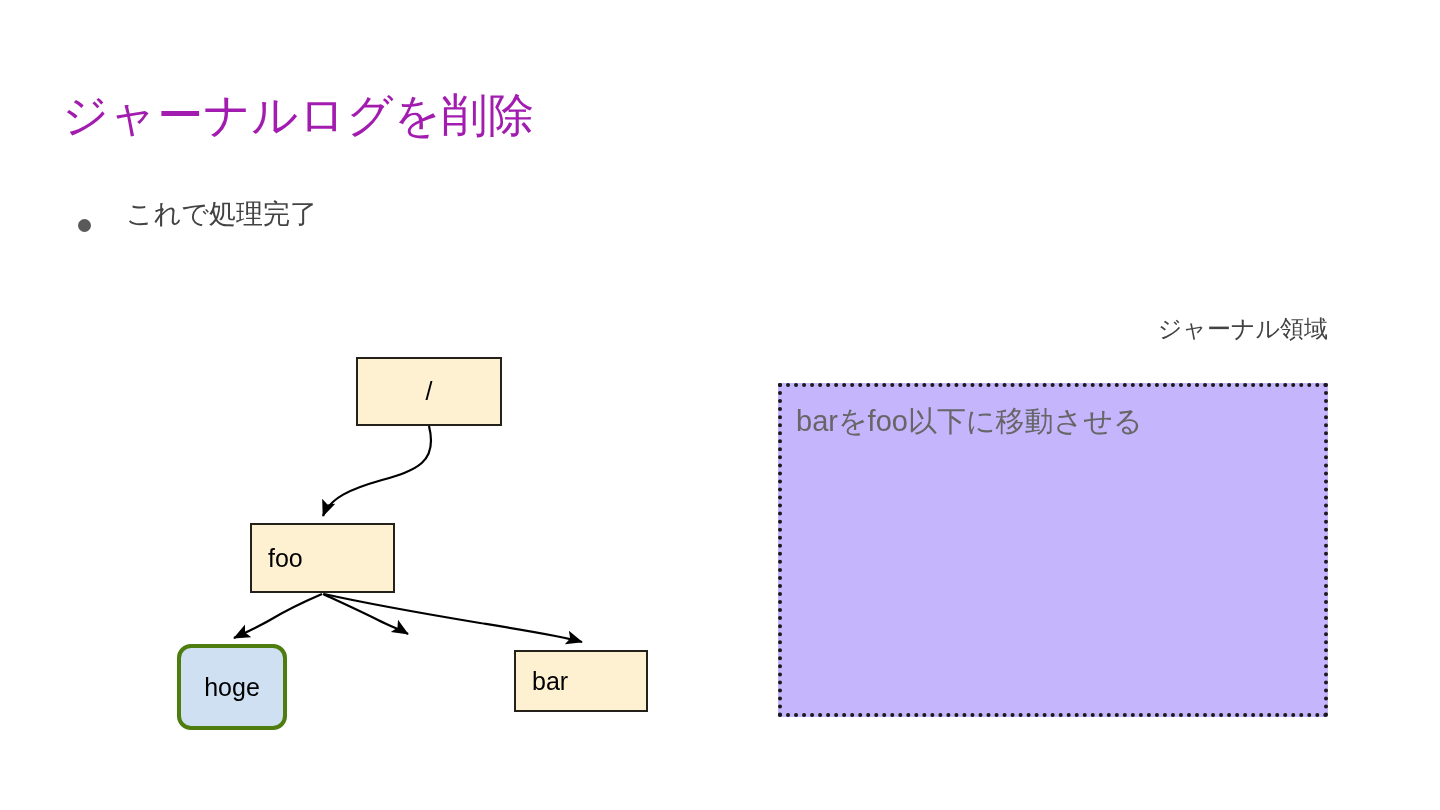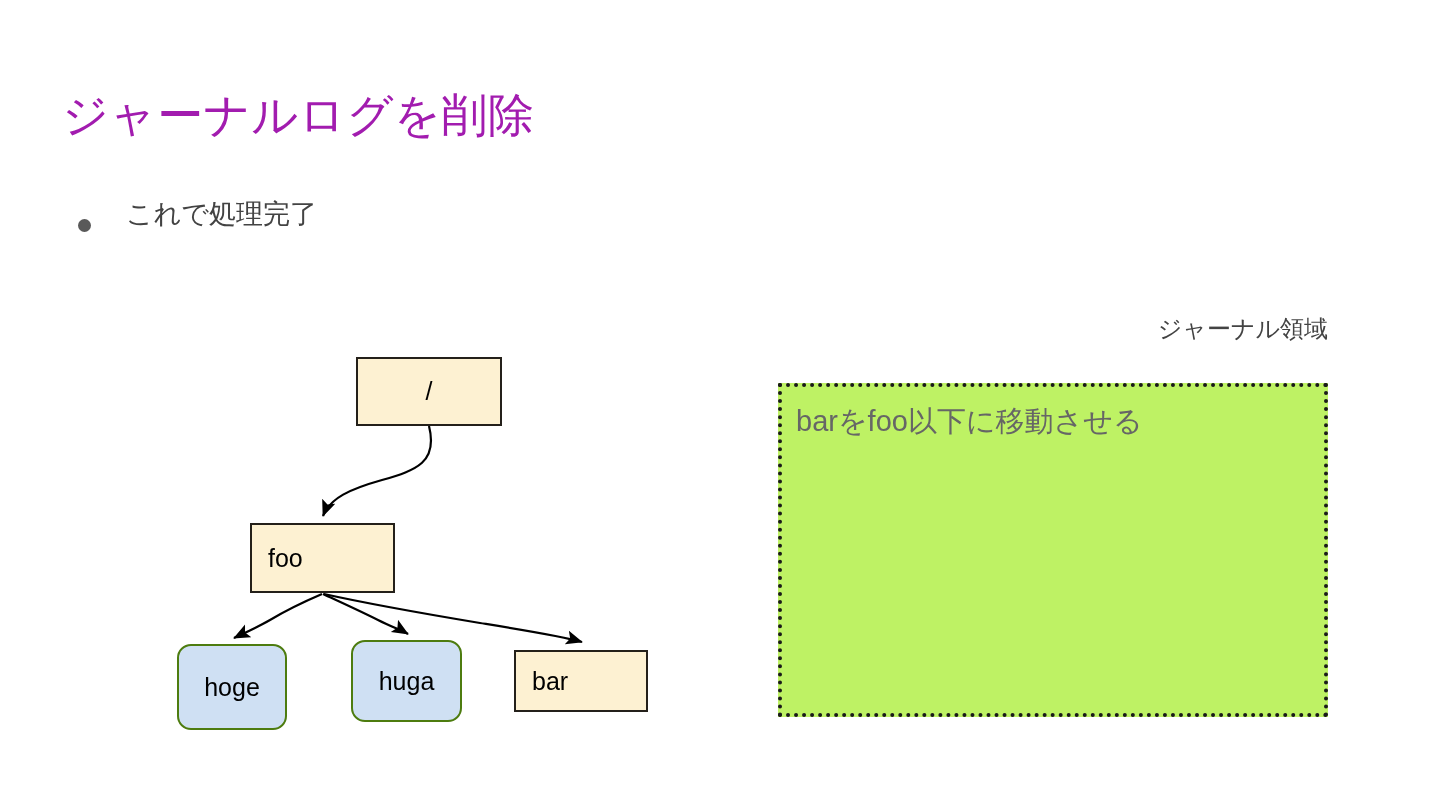--- a/index.html
+++ b/index.html
@@ -83,21 +83,21 @@
     font-size: 25px;
     color: #000000;
     line-height: 1;
   }
   .node-yellow {
     background: #fdf1d2;
     border: 2px solid #24201a;
   }
   .node-blue {
     background: #cfe0f3;
-    border: 2px solid #4d7c0f;
+    border: 4px solid #4d7c0f;
     border-radius: 14px;
     align-items: center;
   }
   .node-label-left {
     padding-left: 16px;
     justify-content: flex-start;
   }
   .node-label-center {
     justify-content: center;
   }
@@ -122,21 +122,21 @@
     white-space: nowrap;
   }
   #journal-box {
     position: absolute;
     left: 778px;
     top: 383px;
     width: 550px;
     height: 334px;
     box-sizing: border-box;
     border: 4px dotted #1a1a1a;
-    background: #bef264;
+    background: #c4b5fd;
   }
   #journal-entry {
     position: absolute;
     left: 14px;
     top: 14px;
     font-size: 29px;
     line-height: 40px;
     color: #666666;
     white-space: nowrap;
   }
@@ -176,23 +176,20 @@
   </div>
 
   <div id="node-foo" class="node node-yellow node-label-left">
     <span>foo</span>
   </div>
 
   <div id="node-hoge" class="node node-blue node-label-center">
     <span>hoge</span>
   </div>
 
-  <div id="node-huga" class="node node-blue node-label-center">
-    <span>huga</span>
-  </div>
 
   <div id="node-bar" class="node node-yellow node-label-left">
     <span>bar</span>
   </div>
 
 </div>
 
 <div id="journal-title">ジャーナル領域</div>
 
 <div id="journal-box">

